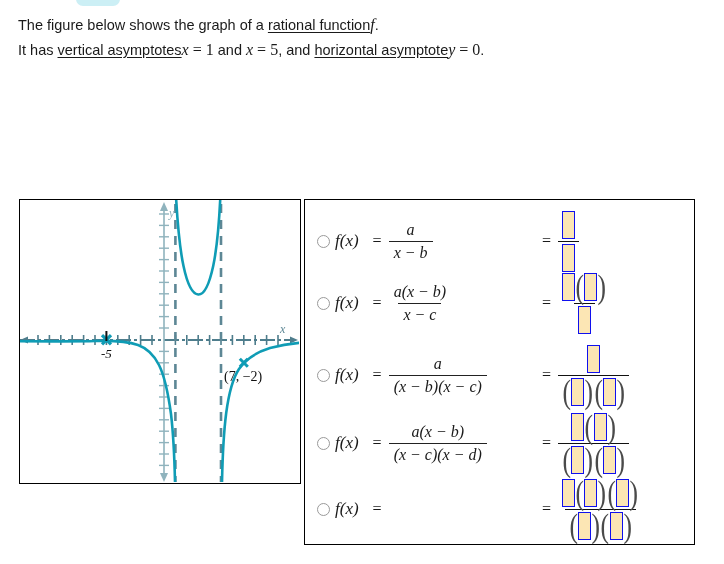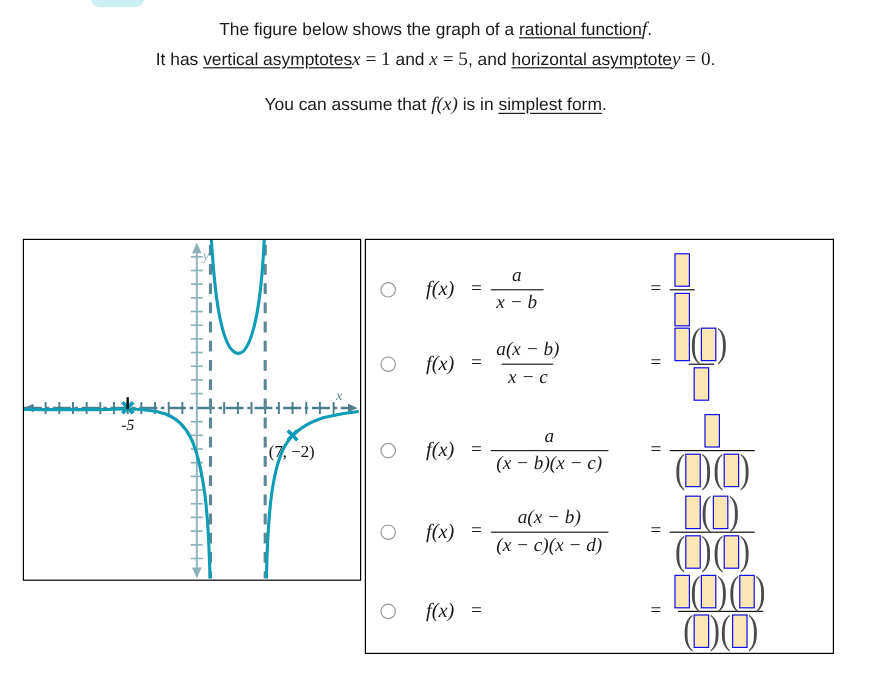--- a/index.html
+++ b/index.html
@@ -30,21 +30,20 @@
   
   #prose {
     position: absolute;
     left: 18px;
     top: 12px;
     width: 690px;
     font-size: 14.5px;
     line-height: 25px;
     color: #1a1a1a;
     white-space: nowrap;
-    text-align: center;
   }
   #prose .line { height: 25px; }
   #prose .gap { height: 13px; }
   .lnk {
     color: #1a1a1a;
     text-decoration: underline;
     text-underline-offset: 2px;
   }
   .mi {
     font-family: "Liberation Serif", serif;
@@ -102,21 +101,20 @@
     background: #fff;
     flex: 0 0 auto;
     margin-right: 5px;
   }
   .fx {
     font-family: "Liberation Serif", serif;
     font-style: italic;
     font-size: 17px;
     margin-right: 7px;
     white-space: nowrap;
-    margin-left: 20px;
   }
   .eq {
     font-family: "Liberation Serif", serif;
     font-size: 16px;
     margin: 0 7px;
   }
 
   
   .frac {
     display: inline-flex;
@@ -190,23 +188,20 @@
 
   <div class="line">
     <span>It has </span><span class="lnk">vertical asymptotes</span><span class="mi">x</span><span class="mn"> = </span><span class="mn">1</span><span> and </span><span class="mi">x</span><span class="mn"> = </span><span class="mn">5</span><span>, and </span><span class="lnk">horizontal asymptote</span><span class="mi">y</span><span class="mn"> = </span><span class="mn">0</span><span>.</span>
   </div>
 
 
   <div class="gap"></div>
 
 
 
-  <div class="line">
-    <span>You can assume that </span><span class="mi">f</span><span class="mi">(x)</span><span> is in </span><span class="lnk">simplest form</span><span>.</span>
-  </div>
 </div>
 
 <div id="graph-panel">
   <svg width="279" height="282" viewBox="0 0 279 282">
 
     <g>
       <line x1="0" y1="140" x2="272" y2="140" stroke="#4e7d8c" stroke-width="2.2" stroke-dasharray="15 3 3 3"></line>
       <polygon points="278,140 270,136.5 270,143.5" fill="#4e7d8c"></polygon>
       <polygon points="0,140 8,136.5 8,143.5" fill="#4e7d8c"></polygon>
     </g>

